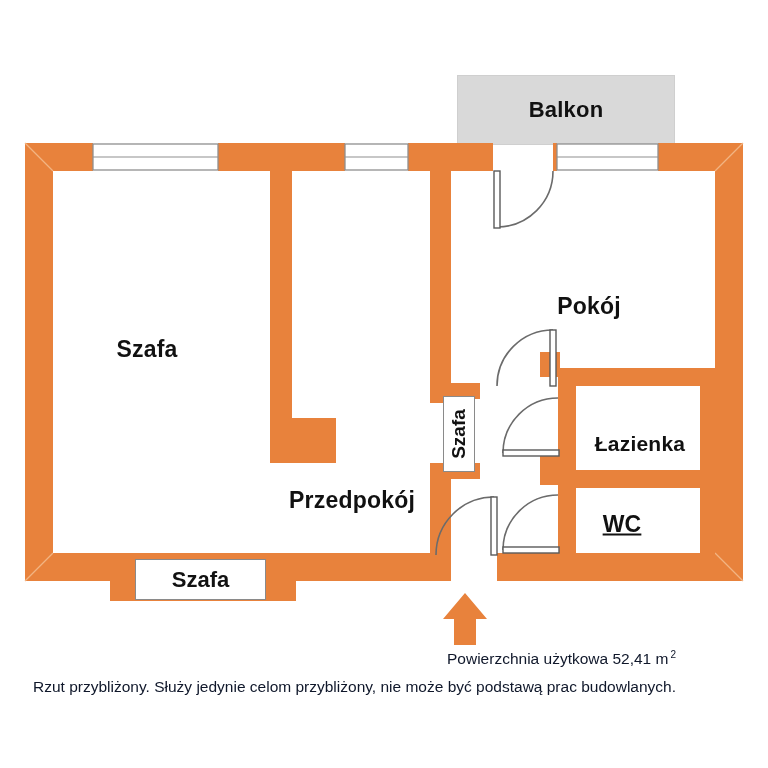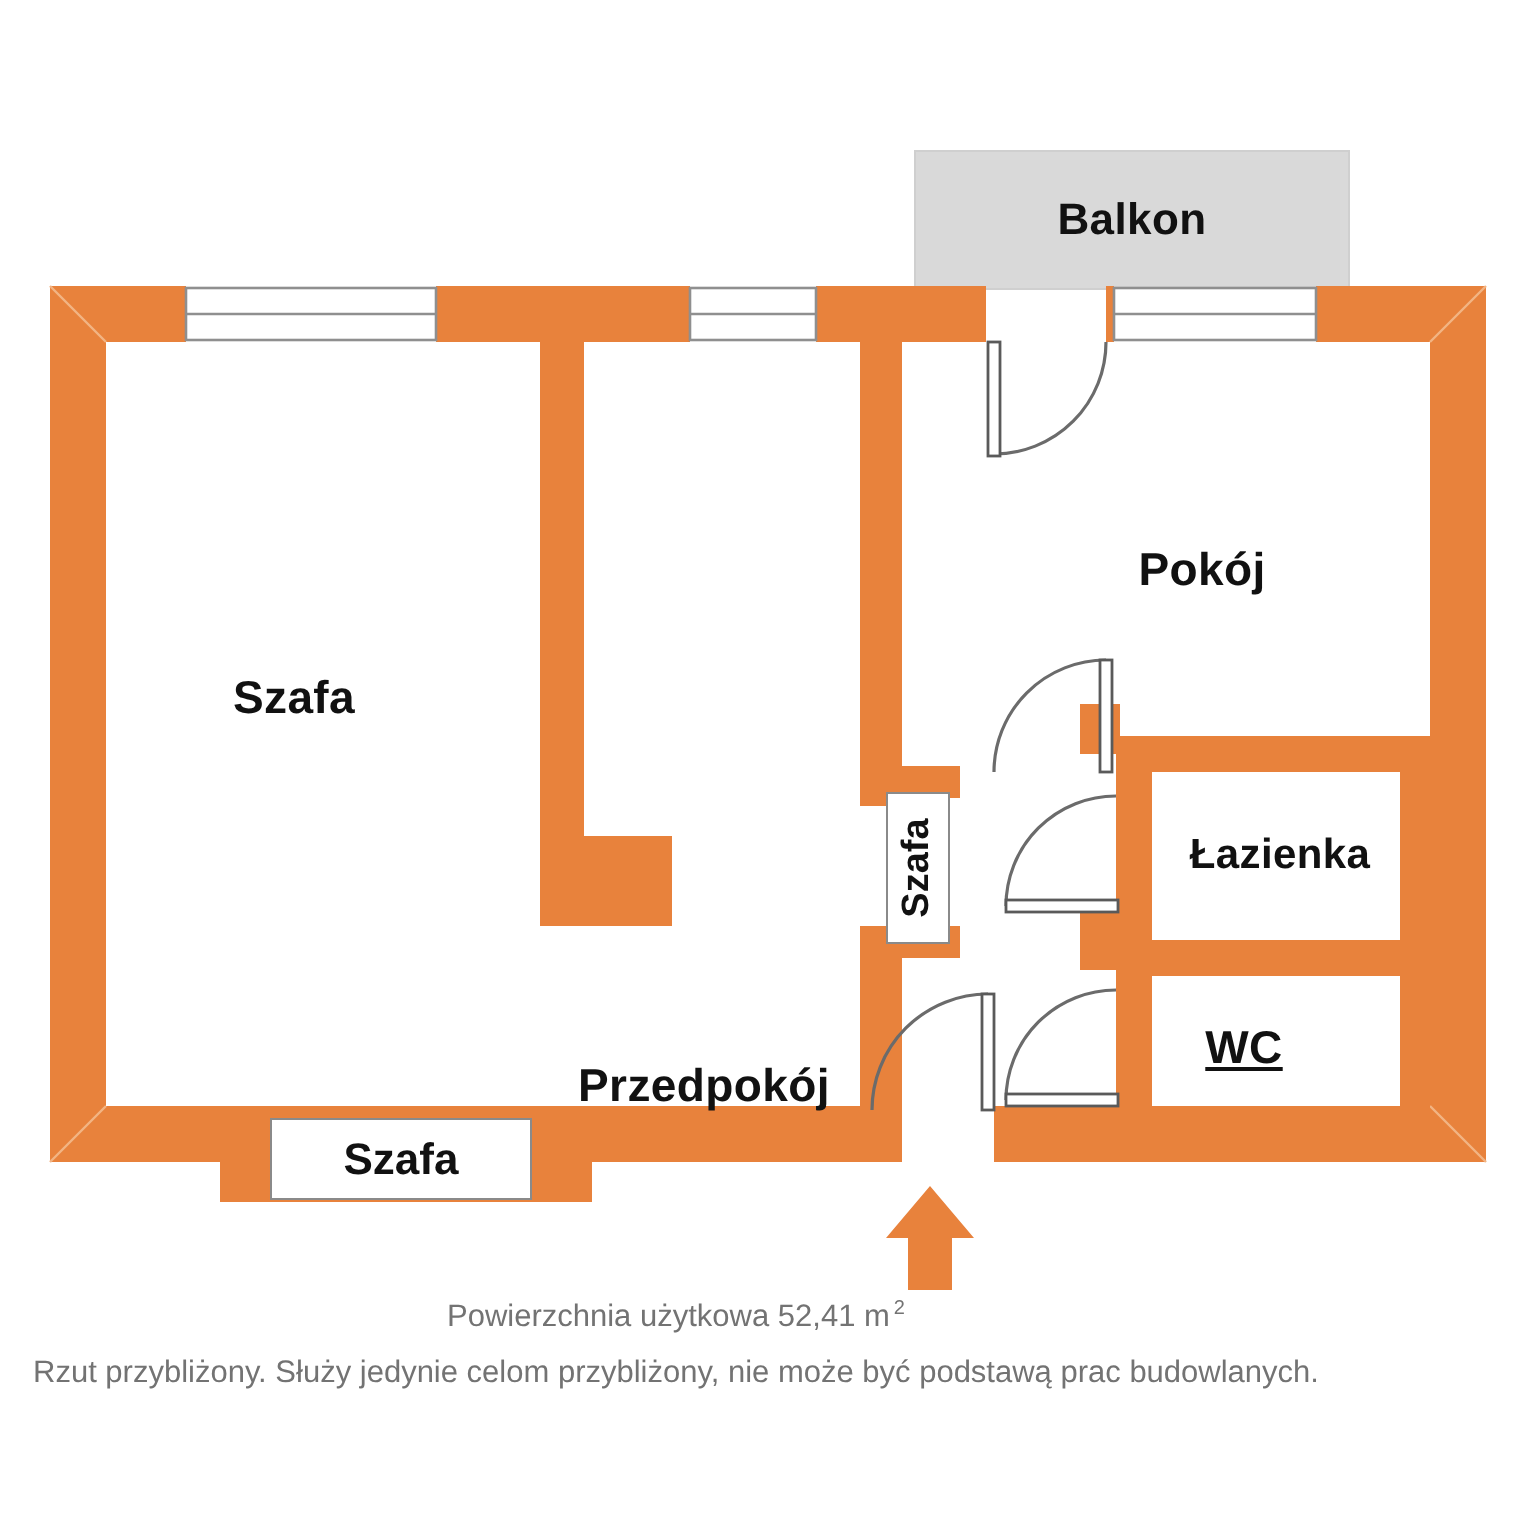--- a/index.html
+++ b/index.html
@@ -38,21 +38,21 @@
     font-family: "Liberation Sans", sans-serif;
     font-weight: bold;
     color: #111111;
     white-space: nowrap;
     transform: translate(-50%, -50%);
     letter-spacing: 0.2px;
   }
   .room-label.lbl-salon        { font-size: 23px; }
   .room-label.lbl-kuchnia      { font-size: 23px; }
   .room-label.lbl-pokoj        { font-size: 23px; }
-  .room-label.lbl-przedpokoj   { font-size: 23px; margin-top: 43px; }
+  .room-label.lbl-przedpokoj   { font-size: 23px; }
   .room-label.lbl-lazienka     { font-size: 21px; }
   .room-label.lbl-wc           { font-size: 23px; text-decoration: underline; }
   .room-label.lbl-balkon       { font-size: 22px; }
 
   
   .closet-box {
     position: absolute;
     background: #ffffff;
     border: 1px solid #8a8a8a;
     box-sizing: border-box;
@@ -81,22 +81,22 @@
     display: flex;
     align-items: center;
     justify-content: center;
   }
 
   
   .caption-block {
     position: absolute;
     left: 0;
     width: 676px;
-    text-align: center;
-    color: #737373;
+    text-align: right;
+    color: #0f172a;
     font-family: "Liberation Sans", sans-serif;
   }
   .caption-area {
     top: 649px;
     font-size: 15.5px;
   }
   .caption-area .sup {
     font-size: 10px;
     vertical-align: super;
     margin-left: 2px;
@@ -240,25 +240,25 @@
 
     <g>
       <polygon fill="#e8823c" points="465,593 487,619 476,619 476,645 454,645 454,619 443,619"></polygon>
     </g>
 
   </svg>
 
   <div class="room-label lbl-salon" style="left:147px; top:349px;">Szafa</div>
 
 
-  <div class="room-label lbl-pokoj" style="left:589px; top:285px;margin-left:12px;">Pokój</div>
+  <div class="room-label lbl-pokoj" style="left:589px; top:306px;">Pokój</div>
 
   <div class="room-label lbl-przedpokoj" style="left:352px; top:500px;">Przedpokój</div>
 
-  <div class="room-label lbl-lazienka" style="left:640px; top:428px;">Łazienka</div>
+  <div class="room-label lbl-lazienka" style="left:640px; top:444px;">Łazienka</div>
 
   <div class="room-label lbl-wc" style="left:622px; top:524px;">WC</div>
 
   <div class="closet-box vertical" style="left:443px; top:396px; width:32px; height:76px;">
     <span class="closet-text">Szafa</span>
   </div>
 
   <div class="closet-box" style="left:135px; top:559px; width:131px; height:41px;">
     <span class="closet-text">Szafa</span>
   </div>

